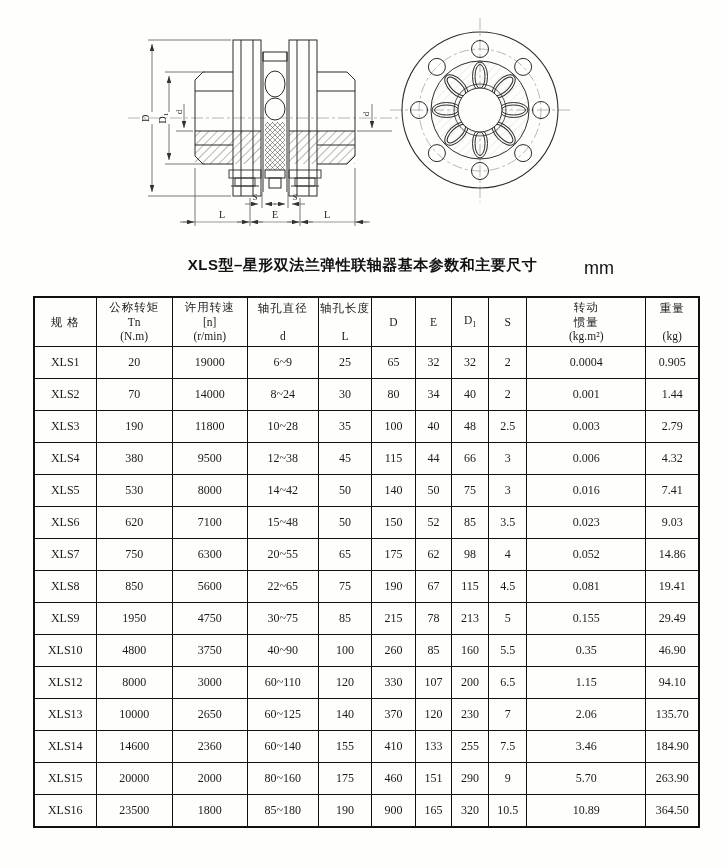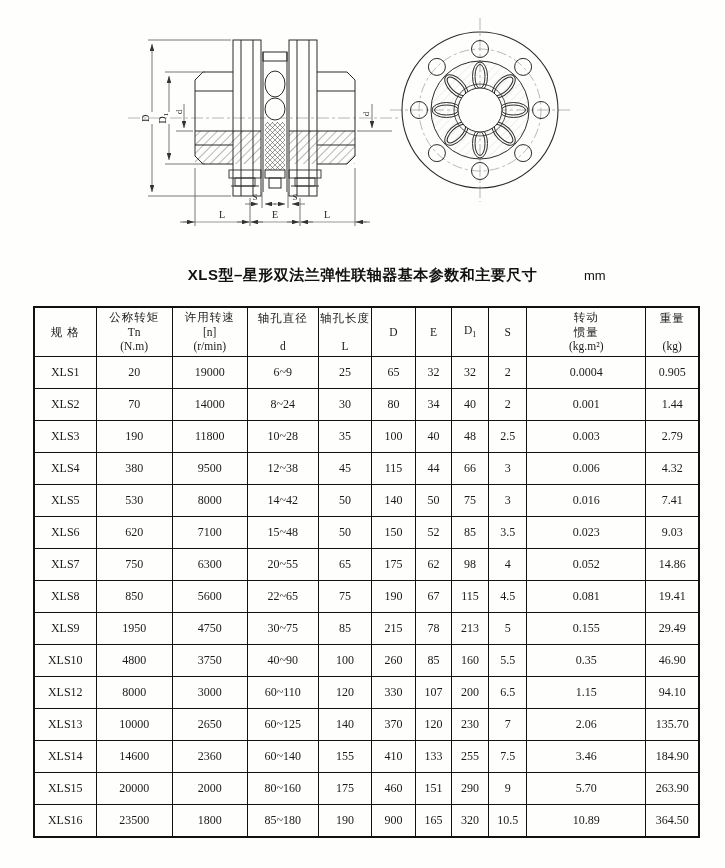--- a/index.html
+++ b/index.html
@@ -8,32 +8,32 @@
     background:#fefefd;
     color:#1a1a1a;
     font-family:"Liberation Serif", serif;
     position:relative;
     overflow:hidden;
   }
   .drawing-wrap{width:725px;height:250px;}
   svg{display:block;}
   svg text{font-family:"Liberation Serif", serif;fill:#222;}
 
-  .title-row{position:relative;height:28px;margin-top:16px;}
+  .title-row{position:relative;height:28px;margin-top:6px;}
   .doc-title{
     position:absolute;left:0;right:0;top:0;
     text-align:center;
     font-family:"Liberation Sans", sans-serif;
     font-weight:bold;font-size:15px;letter-spacing:0.5px;
     color:#111;
   }
   .unit-label{
     position:absolute;left:584px;top:2px;
     font-family:"Liberation Sans", sans-serif;
-    font-size:13px;color:#111;
+    font-size:18px;color:#111;
   }
 
   table.spec-table{
     margin:12px 0 0 33px;
     width:667px;
     border-collapse:collapse;
     table-layout:fixed;
     border:2px solid #111;
   }
   .spec-table th,.spec-table td{

